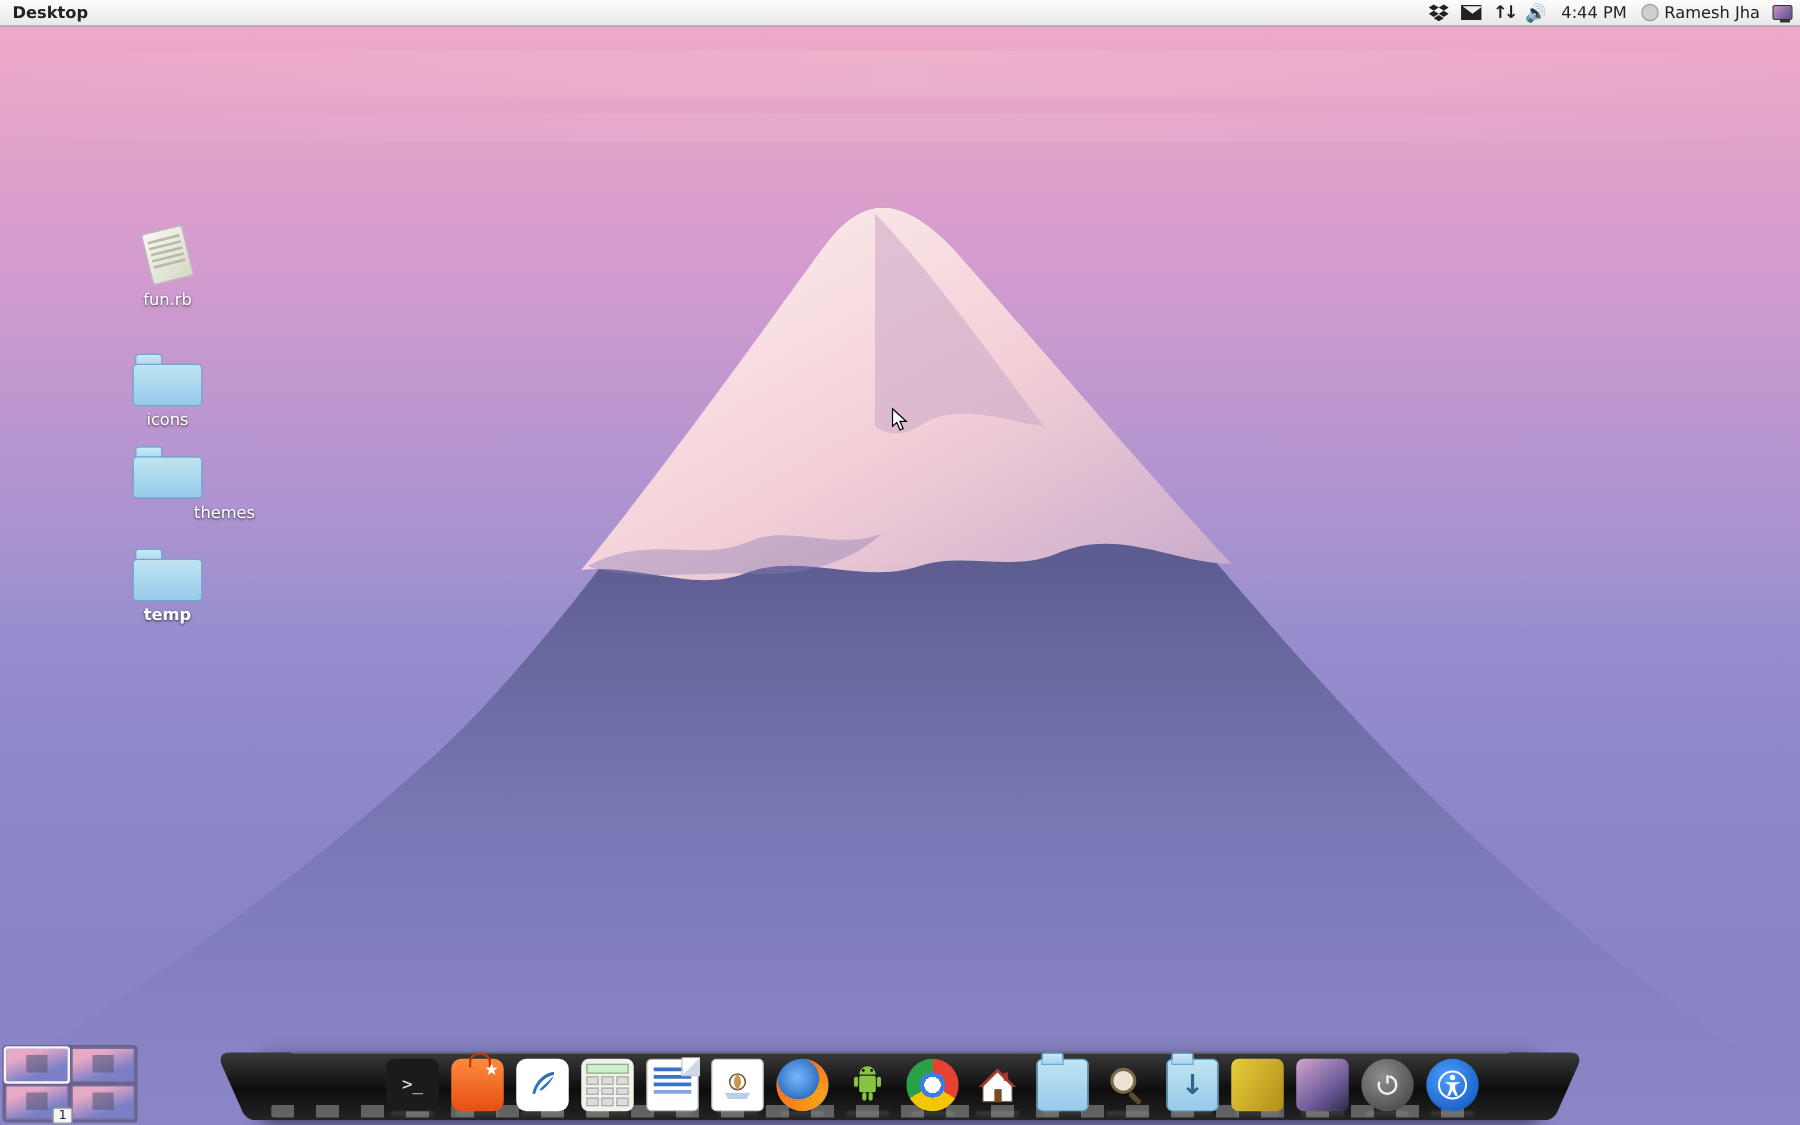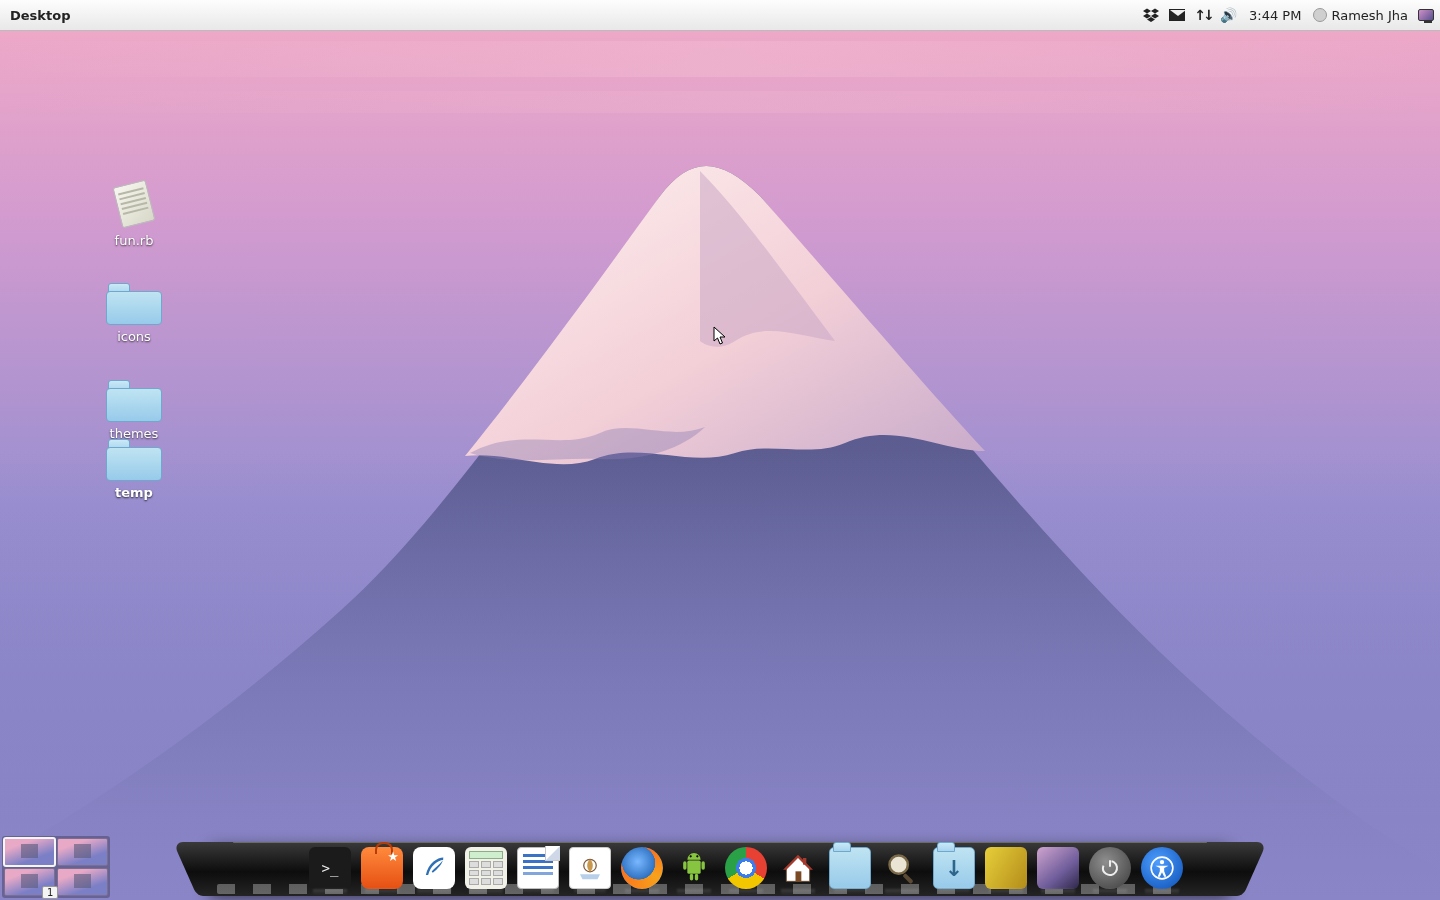--- a/index.html
+++ b/index.html
@@ -5,21 +5,21 @@
   * { margin:0; padding:0; box-sizing:border-box; }
   html,body{ width:1440px; height:900px; overflow:hidden;
     font-family:"DejaVu Sans","Liberation Sans",sans-serif; font-size:13px; }
   body{ background:#7a7ab0; }
 
   
   .wallpaper{ position:absolute; left:0; top:21px; right:0; bottom:0; }
   .wallpaper svg{ width:100%; height:100%; display:block; }
 
   
-  .menubar{ position:absolute; left:0; top:0; right:0; height:31px;
+  .menubar{ position:absolute; left:0; top:0; right:0; height:21px;
     background:linear-gradient(#fdfdfd,#e8e8e8); border-bottom:1px solid #bbb;
     color:#222; display:flex; align-items:center; }
   .menubar .title{ font-weight:bold; padding:0 10px; }
   .menubar .spacer{ flex:1; }
   .menubar .tray{ display:flex; align-items:center; gap:10px; padding:0 6px; }
   .menubar .tray .i{ width:16px; height:16px; display:flex; align-items:center; justify-content:center; }
   .menubar .tray .txt{ padding:0 2px; }
   .menubar .user{ display:flex; align-items:flex-start; gap:4px; }
   .menubar .user .avatar{ width:14px; height:14px; border-radius:50%; background:#cfcfcf; border:1px solid #9a9a9a; }
 
@@ -194,21 +194,21 @@
     <div class="i">
       <svg class="dropbox" viewBox="0 0 32 32">
           <path fill="#222" d="M8 3l8 5-8 5-8-5zM24 3l8 5-8 5-8-5zM0 18l8-5 8 5-8 5zM16 18l8-5 8 5-8 5zM8 25l8-5 8 5-8 5z"></path>
         </svg>
     </div>
     <div class="i">
         <div class="env"></div>
       </div>
     <div class="i updn">↑↓</div>
     <div class="i vol">🔊</div>
-    <div class="txt">3:44 PM</div>
+    <div class="txt">4:44 PM</div>
     <div class="user">
       <div class="avatar"></div>
       <span>Ramesh Jha</span>
     </div>
     <div class="i">
         <div class="monitor"></div>
       </div>
   </div>
 </div>
 
@@ -219,21 +219,21 @@
         <div class="back"></div>
       </div>
     <div class="label">icons</div>
   </div>
   <div class="dicon" style="left:64px; top:158px;">
     <div class="glyph script">
         <div class="scroll"></div>
       </div>
     <div class="label">fun.rb</div>
   </div>
-  <div class="dicon" style="left:64px; top:359px;">
+  <div class="dicon" style="left:64px; top:336px;text-align:right;">
     <div class="glyph folder">
         <div class="tab"></div>
         <div class="back"></div>
       </div>
     <div class="label">themes</div>
   </div>
   <div class="dicon" style="left:64px; top:418px;font-weight:bold;">
     <div class="glyph folder">
         <div class="tab"></div>
         <div class="back"></div>

